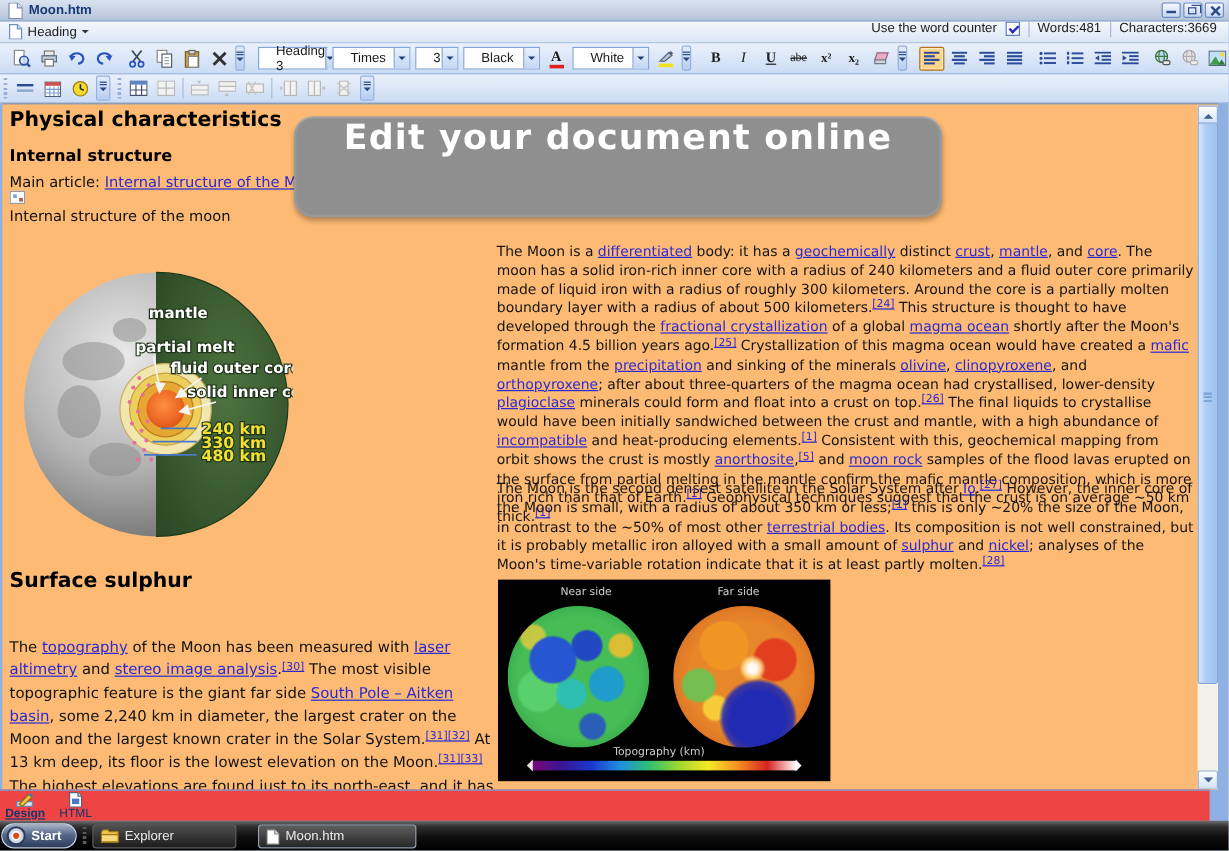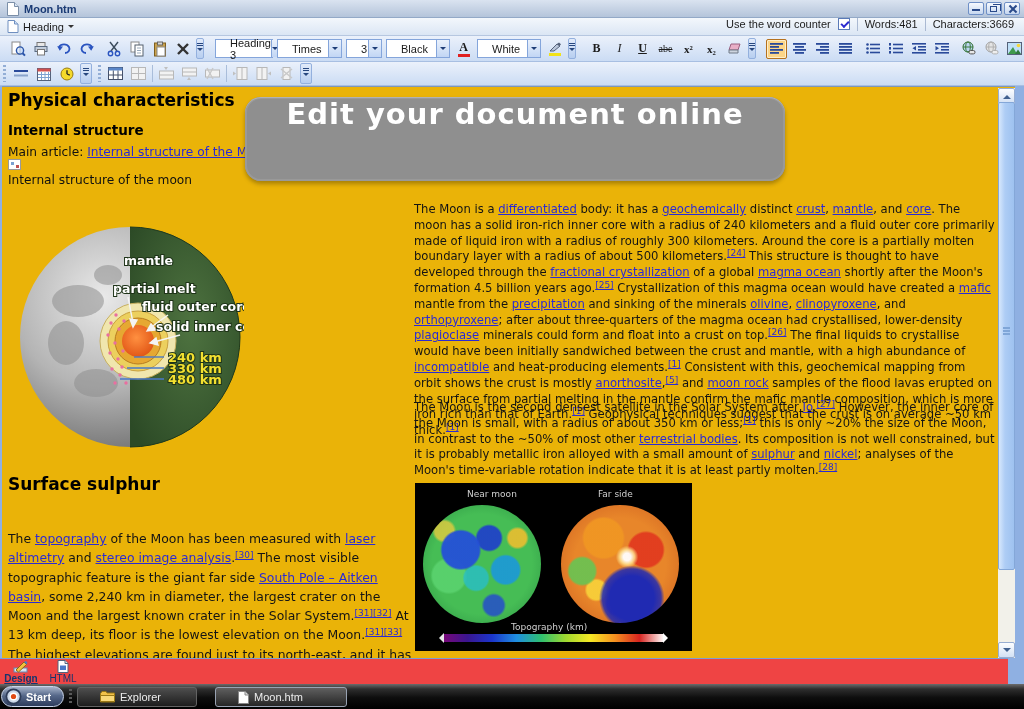--- a/index.html
+++ b/index.html
@@ -42,21 +42,21 @@
 .tbtn.txt{font-family:"Liberation Serif",serif;font-size:12px;color:#1c1c1c}
 .tsep{width:1px;height:17px;background:#a9bdda;margin:0 2px}
 .dd{height:19px;background:#fff;border:1px solid #84a5db;display:flex;align-items:center;font-size:11px;color:#1a1a1a;padding-left:14px;margin:0 2px;cursor:pointer;flex:none}
 .dd .arr{margin-left:auto;width:13px;height:17px;background:linear-gradient(#eaf1fc,#c2d6f4);border-left:1px solid #84a5db;display:flex;align-items:center;justify-content:center}
 .dd .arr b{width:0;height:0;border:3px solid transparent;border-top-color:#1e3d77;margin-top:3px}
 .stack{display:flex;flex-direction:column;align-items:center;line-height:1}
 .stack .bar{width:12px;height:3px;margin-top:1px}
 svg{display:block}
 
 
-.doc{position:absolute;top:86px;left:2px;width:1013px;height:572px;background:#eab308;border-top:1px solid #7e97ba;overflow:hidden;font-family:"DejaVu Sans",sans-serif;color:#101010}
+.doc{position:absolute;top:86px;left:2px;width:1013px;height:572px;background:#fdba74;border-top:1px solid #7e97ba;overflow:hidden;font-family:"DejaVu Sans",sans-serif;color:#101010}
 .h2{position:absolute;font-size:17px;font-weight:bold;color:#000}
 .h3{position:absolute;font-size:13.5px;font-weight:bold;color:#000}
 .smalltxt{position:absolute;font-size:12.2px}
 .para{position:absolute;font-size:11.6px;line-height:15.8px;text-align:left;color:#141414}
 .para-l{position:absolute;font-size:12.4px;line-height:19.3px;color:#141414}
 .lnk{color:#2a2ad4;text-decoration:underline;cursor:pointer}
 sup.ref{font-size:9px;line-height:0;vertical-align:4px}
 .banner{position:absolute;left:243px;top:10px;width:540px;height:84px;background:#8f8f8f;border-radius:16px;box-shadow:0 3px 4px rgba(0,0,0,.28), inset 0 1px 0 rgba(255,255,255,.25), inset 0 0 0 2px #999;display:flex;align-items:flex-start;justify-content:center}
 .banner span{font-size:29px;font-weight:bold;letter-spacing:1px;color:#fff}
 .brokenimg{position:absolute;left:6px;top:72px;width:13px;height:11px;border:1px solid #9a9a9a;background:#fff}
@@ -106,21 +106,21 @@
 .tabstrip{position:absolute;left:0;right:16px;top:658px;height:26px;background:#ef4444;border-top:1px solid #7f9fd2;display:flex;align-items:flex-start}
 .vtab{width:42px;height:26px;display:flex;flex-direction:column;align-items:center;justify-content:flex-start;padding-top:1px;cursor:pointer}
 .vtab .lbl{font-size:10px;color:#15356e;margin-top:0px}
 .vtab.active .lbl{text-decoration:underline;font-weight:bold}
 
 
 .taskbar{position:absolute;left:0;right:0;top:684px;height:25px;background:linear-gradient(#6c6c6c 0%,#2e2e2e 20%,#0d0d0d 55%,#000 100%)}
 .startbtn{position:absolute;left:1px;top:2px;width:63px;height:21px;border-radius:11px;background:linear-gradient(#a7b4ca,#56688a 45%,#2d3c5c);border:1px solid #c9d5ea;display:flex;align-items:center;gap:4px;padding-left:3px;cursor:pointer}
 .startbtn span{font-size:11px;font-weight:bold;color:#fff}
 .tgrip{position:absolute;left:69px;top:5px;width:3px;height:15px;background:repeating-linear-gradient(to bottom,#5a5a5a 0 2px,rgba(0,0,0,0) 2px 4px)}
-.taskitem{position:absolute;top:3px;height:20px;border-radius:3px;display:flex;align-items:center;gap:5px;padding-left:22px;font-size:11px;color:#ececec;cursor:pointer}
+.taskitem{position:absolute;top:3px;height:20px;border-radius:3px;display:flex;align-items:center;gap:5px;padding-left:6px;font-size:11px;color:#ececec;cursor:pointer}
 .ti-explorer{left:77px;width:120px;background:linear-gradient(#4e4e4e,#1d1d1d);border:1px solid #636363}
 .ti-moon{left:215px;width:132px;background:linear-gradient(#5f5f5f,#262626);border:1px solid #98a2b2}
 </style>
 </head>
 <body>
 
 <div id="app">
 
   <div class="titlebar">
     <span>
@@ -601,21 +601,21 @@
       </svg>
     </div>
 
     <div class="h2" style="left:6px;top:387px">Surface sulphur</div>
     <div class="para-l" style="left:6px;top:442px;width:404px">The <a class="lnk">topography</a> of the Moon has been measured with <a class="lnk">laser altimetry</a> and <a class="lnk">stereo image analysis</a>.<sup class="ref"><a class="lnk">[30]</a></sup> The most visible topographic feature is the giant far side <a class="lnk">South Pole – Aitken basin</a>, some 2,240 km in diameter, the largest crater on the Moon and the largest known crater in the Solar System.<sup class="ref"><a class="lnk">[31][32]</a></sup> At 13 km deep, its floor is the lowest elevation on the Moon.<sup class="ref"><a class="lnk">[31][33]</a></sup> The highest elevations are found just to its north-east, and it has been suggested that this area might have been thickened by the oblique formation impact of South Pole – Aitken. Other large impact basins, such as , , , , and , also possess</div>
 
     <div class="para" style="left:412px;top:115px;width:582px">The Moon is a <a class="lnk">differentiated</a> body: it has a <a class="lnk">geochemically</a> distinct <a class="lnk">crust</a>, <a class="lnk">mantle</a>, and <a class="lnk">core</a>. The moon has a solid iron-rich inner core with a radius of 240 kilometers and a fluid outer core primarily made of liquid iron with a radius of roughly 300 kilometers. Around the core is a partially molten boundary layer with a radius of about 500 kilometers.<sup class="ref"><a class="lnk">[24]</a></sup> This structure is thought to have developed through the <a class="lnk">fractional crystallization</a> of a global <a class="lnk">magma ocean</a> shortly after the Moon's formation 4.5 billion years ago.<sup class="ref"><a class="lnk">[25]</a></sup> Crystallization of this magma ocean would have created a <a class="lnk">mafic</a> mantle from the <a class="lnk">precipitation</a> and sinking of the minerals <a class="lnk">olivine</a>, <a class="lnk">clinopyroxene</a>, and <a class="lnk">orthopyroxene</a>; after about three-quarters of the magma ocean had crystallised, lower-density <a class="lnk">plagioclase</a> minerals could form and float into a crust on top.<sup class="ref"><a class="lnk">[26]</a></sup> The final liquids to crystallise would have been initially sandwiched between the crust and mantle, with a high abundance of <a class="lnk">incompatible</a> and heat-producing elements.<sup class="ref"><a class="lnk">[1]</a></sup> Consistent with this, geochemical mapping from orbit shows the crust is mostly <a class="lnk">anorthosite</a>,<sup class="ref"><a class="lnk">[5]</a></sup> and <a class="lnk">moon rock</a> samples of the flood lavas erupted on the surface from partial melting in the mantle confirm the mafic mantle composition, which is more iron rich than that of Earth.<sup class="ref"><a class="lnk">[1]</a></sup> Geophysical techniques suggest that the crust is on average ~50 km thick.<sup class="ref"><a class="lnk">[1]</a></sup></div>
     <div class="para" style="left:412px;top:313px;width:582px">The Moon is the second densest satellite in the Solar System after <a class="lnk">Io</a>.<sup class="ref"><a class="lnk">[27]</a></sup> However, the inner core of the Moon is small, with a radius of about 350 km or less;<sup class="ref"><a class="lnk">[1]</a></sup> this is only ~20% the size of the Moon, in contrast to the ~50% of most other <a class="lnk">terrestrial bodies</a>. Its composition is not well constrained, but it is probably metallic iron alloyed with a small amount of <a class="lnk">sulphur</a> and <a class="lnk">nickel</a>; analyses of the Moon's time-variable rotation indicate that it is at least partly molten.<sup class="ref"><a class="lnk">[28]</a></sup></div>
 
     <div class="topofig">
-      <div class="topolabel" style="left:52px;top:6px">Near moon</div>
+      <div class="topolabel" style="left:52px;top:6px">Near side</div>
       <div class="topolabel" style="left:183px;top:6px">Far side</div>
       <div class="globe globe-near"></div>
       <div class="globe globe-far"></div>
       <div class="topolabel" style="left:96px;top:139px">Topography (km)</div>
       <div class="colorbar"></div>
     </div>
 
     <div class="sb">
       <div class="sb-btn sb-up">
           <b></b>

